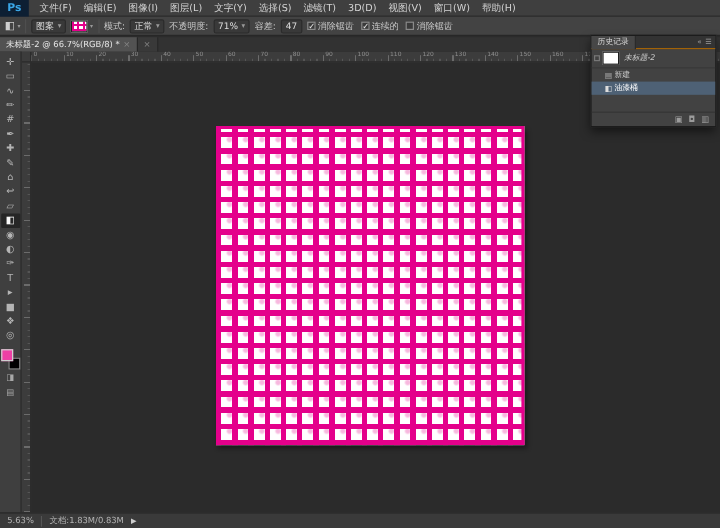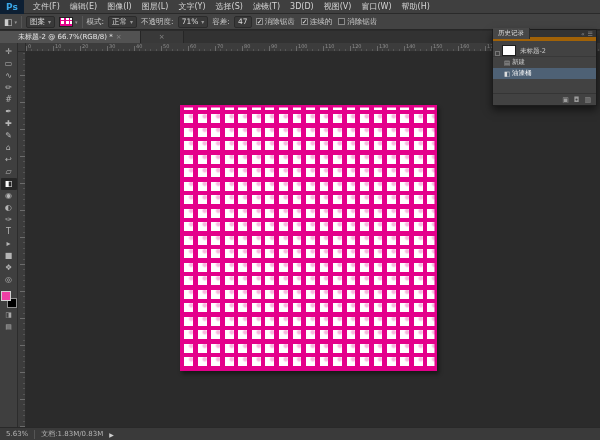--- a/index.html
+++ b/index.html
@@ -32,21 +32,21 @@
       repeating-linear-gradient(0deg,#e4008b 0 1.5px,transparent 1.5px 4.5px);}
   .num-field{background:#393939;border:1px solid #2b2b2b;border-radius:2px;height:12px;
     min-width:18px;display:flex;align-items:center;justify-content:center;padding:0 3px;color:#ddd;}
   .chk{display:flex;align-items:center;gap:2px;white-space:nowrap;}
   .chk .box{width:7px;height:7px;border:1px solid #8a8a8a;background:#3a3a3a;font-size:7px;
     line-height:6px;color:#e8e8e8;text-align:center;}
   .lbl{white-space:nowrap;}
 
   
   .tabbar{position:absolute;left:0;top:31px;width:600px;height:12px;background:#323232;display:flex;z-index:10;}
-  .doc-tab{display:flex;align-items:center;gap:3px;padding:0 18px;font-size:7px;color:#9a9a9a;
+  .doc-tab{display:flex;align-items:center;gap:3px;padding:0 5px;font-size:7px;color:#9a9a9a;
     background:#393939;border-right:1px solid #262626;line-height:12px;white-space:nowrap;}
   .doc-tab.active{background:#525252;color:#e6e6e6;}
   .doc-tab .close{font-size:7px;color:#888;}
 
   
   .toolbar{position:absolute;left:0;top:43px;width:18px;bottom:13px;background:#3f3f3f;
     border-right:1px solid #2c2c2c;display:flex;flex-direction:column;align-items:center;padding-top:3px;z-index:20;}
   .tool{width:16px;height:12px;font-size:8px;line-height:12px;text-align:center;color:#b5b5b5;}
   .tool.active{background:#262626;color:#fafafa;border-radius:1px;}
   .swatches{position:relative;width:16px;height:17px;margin-top:5px;}
@@ -78,24 +78,24 @@
       repeating-linear-gradient(90deg,var(--grid-pink) 0 4.5px,transparent 4.5px 13.5px),
       repeating-linear-gradient(0deg,var(--grid-pink) 0 4.5px,transparent 4.5px 13.5px);
     background-size:13.5px 13.5px,100% 100%,100% 100%;
     background-position:4.5px 4.5px,0 0,0 0;
     box-shadow:inset 0 0 0 2.5px var(--grid-pink), 2px 3px 4px rgba(0,0,0,.45);
     z-index:4;}
 
   
   .panel{position:absolute;left:492px;top:29px;width:105px;height:77px;background:#424242;
     border:1px solid #1c1c1c;box-shadow:0 4px 8px rgba(0,0,0,.55);z-index:40;font-size:6.5px;}
-  .panel-header{height:11px;background:#333;border-bottom:4px solid #a16207;display:flex;align-items:center;}
+  .panel-header{height:11px;background:#333;border-bottom:1px solid #a16207;display:flex;align-items:center;}
   .panel-tab{background:#474747;height:11px;line-height:11px;padding:0 5px;color:#ddd;border-right:1px solid #2a2a2a;}
   .panel-hicons{margin-left:auto;display:flex;gap:3px;padding-right:3px;color:#9a9a9a;font-size:6px;}
-  .snapshot-row{height:16px;display:flex;align-items:flex-end;color:#c9c9c9;border-bottom:1px solid #383838;}
+  .snapshot-row{height:16px;display:flex;align-items:center;color:#c9c9c9;border-bottom:1px solid #383838;font-style:italic;}
   .src-box{width:9px;display:flex;justify-content:center;}
   .src-box span{width:5px;height:5px;border:1px solid #777;display:block;}
   .snap-thumb{width:14px;height:11px;background:#fff;border:1px solid #1e1e1e;margin-right:4px;}
   .hist-row{height:11px;display:flex;align-items:center;color:#c9c9c9;}
   .hist-row .hicon{width:10px;margin-left:9px;text-align:center;font-size:6.5px;color:#aaa;}
   .hist-row.selected{background:#4e6175;color:#fff;}
   .hist-row.selected .hicon{color:#ddd;}
   .panel-footer{position:absolute;left:0;right:0;bottom:0;height:12px;border-top:1px solid #353535;
     display:flex;justify-content:flex-end;align-items:center;gap:5px;padding-right:5px;color:#9c9c9c;font-size:7px;}
 

